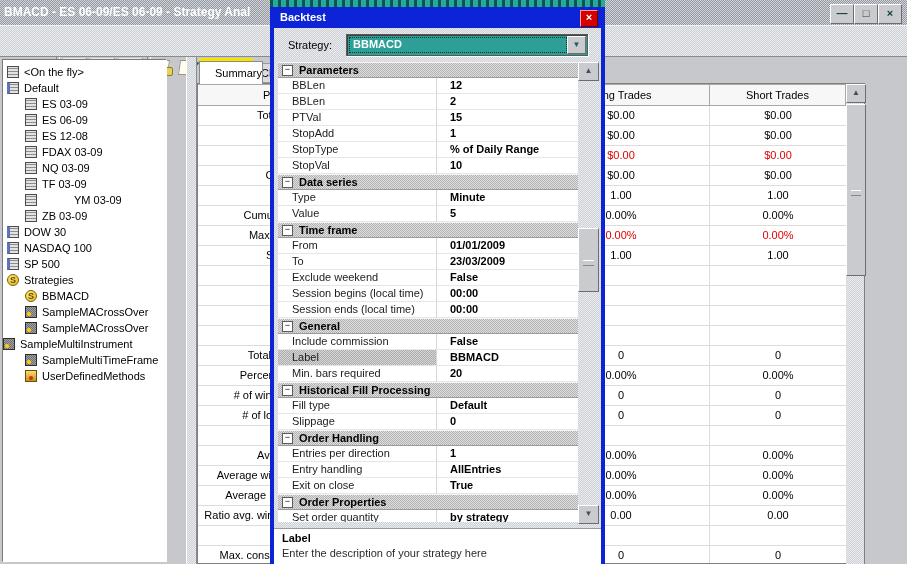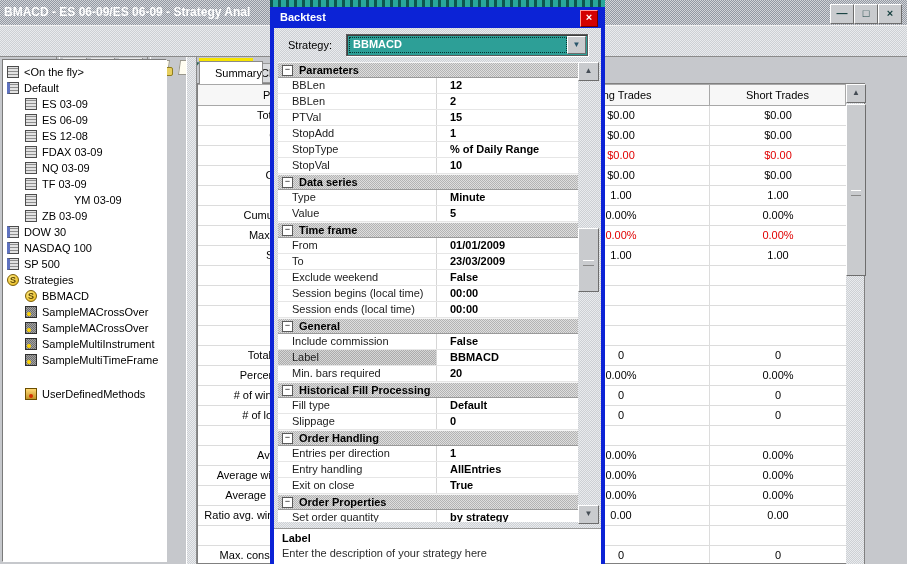--- a/index.html
+++ b/index.html
@@ -228,33 +228,33 @@
           <div class="icon-dot"></div>
         </div>
         <div class="tlabel">SampleMACrossOver</div>
       </div>
       <div class="tree-item" style="padding-left: 22px;">
         <div class="ticon icon-sample">
           <div class="icon-dot"></div>
         </div>
         <div class="tlabel">SampleMACrossOver</div>
       </div>
-      <div class="tree-item" style="padding-left: 22px;">
+      <div class="tree-item" style="">
         <div class="ticon icon-sample">
           <div class="icon-dot"></div>
         </div>
         <div class="tlabel">SampleMultiInstrument</div>
       </div>
       <div class="tree-item" style="padding-left: 22px;">
         <div class="ticon icon-sample">
           <div class="icon-dot"></div>
         </div>
         <div class="tlabel">SampleMultiTimeFrame</div>
       </div>
-      <div class="tree-item" style="padding-left: 22px; margin-top: 18px;">
+      <div class="tree-item" style="padding-left: 22px;">
         <div class="ticon icon-userdef">
           <div class="icon-dot"></div>
         </div>
         <div class="tlabel">UserDefinedMethods</div>
       </div>
     </div>
   <div class="abs splitter checker-lt"></div>
 
   <div class="abs tabyellow"></div>
   <div class="abs tab tab-summary">

